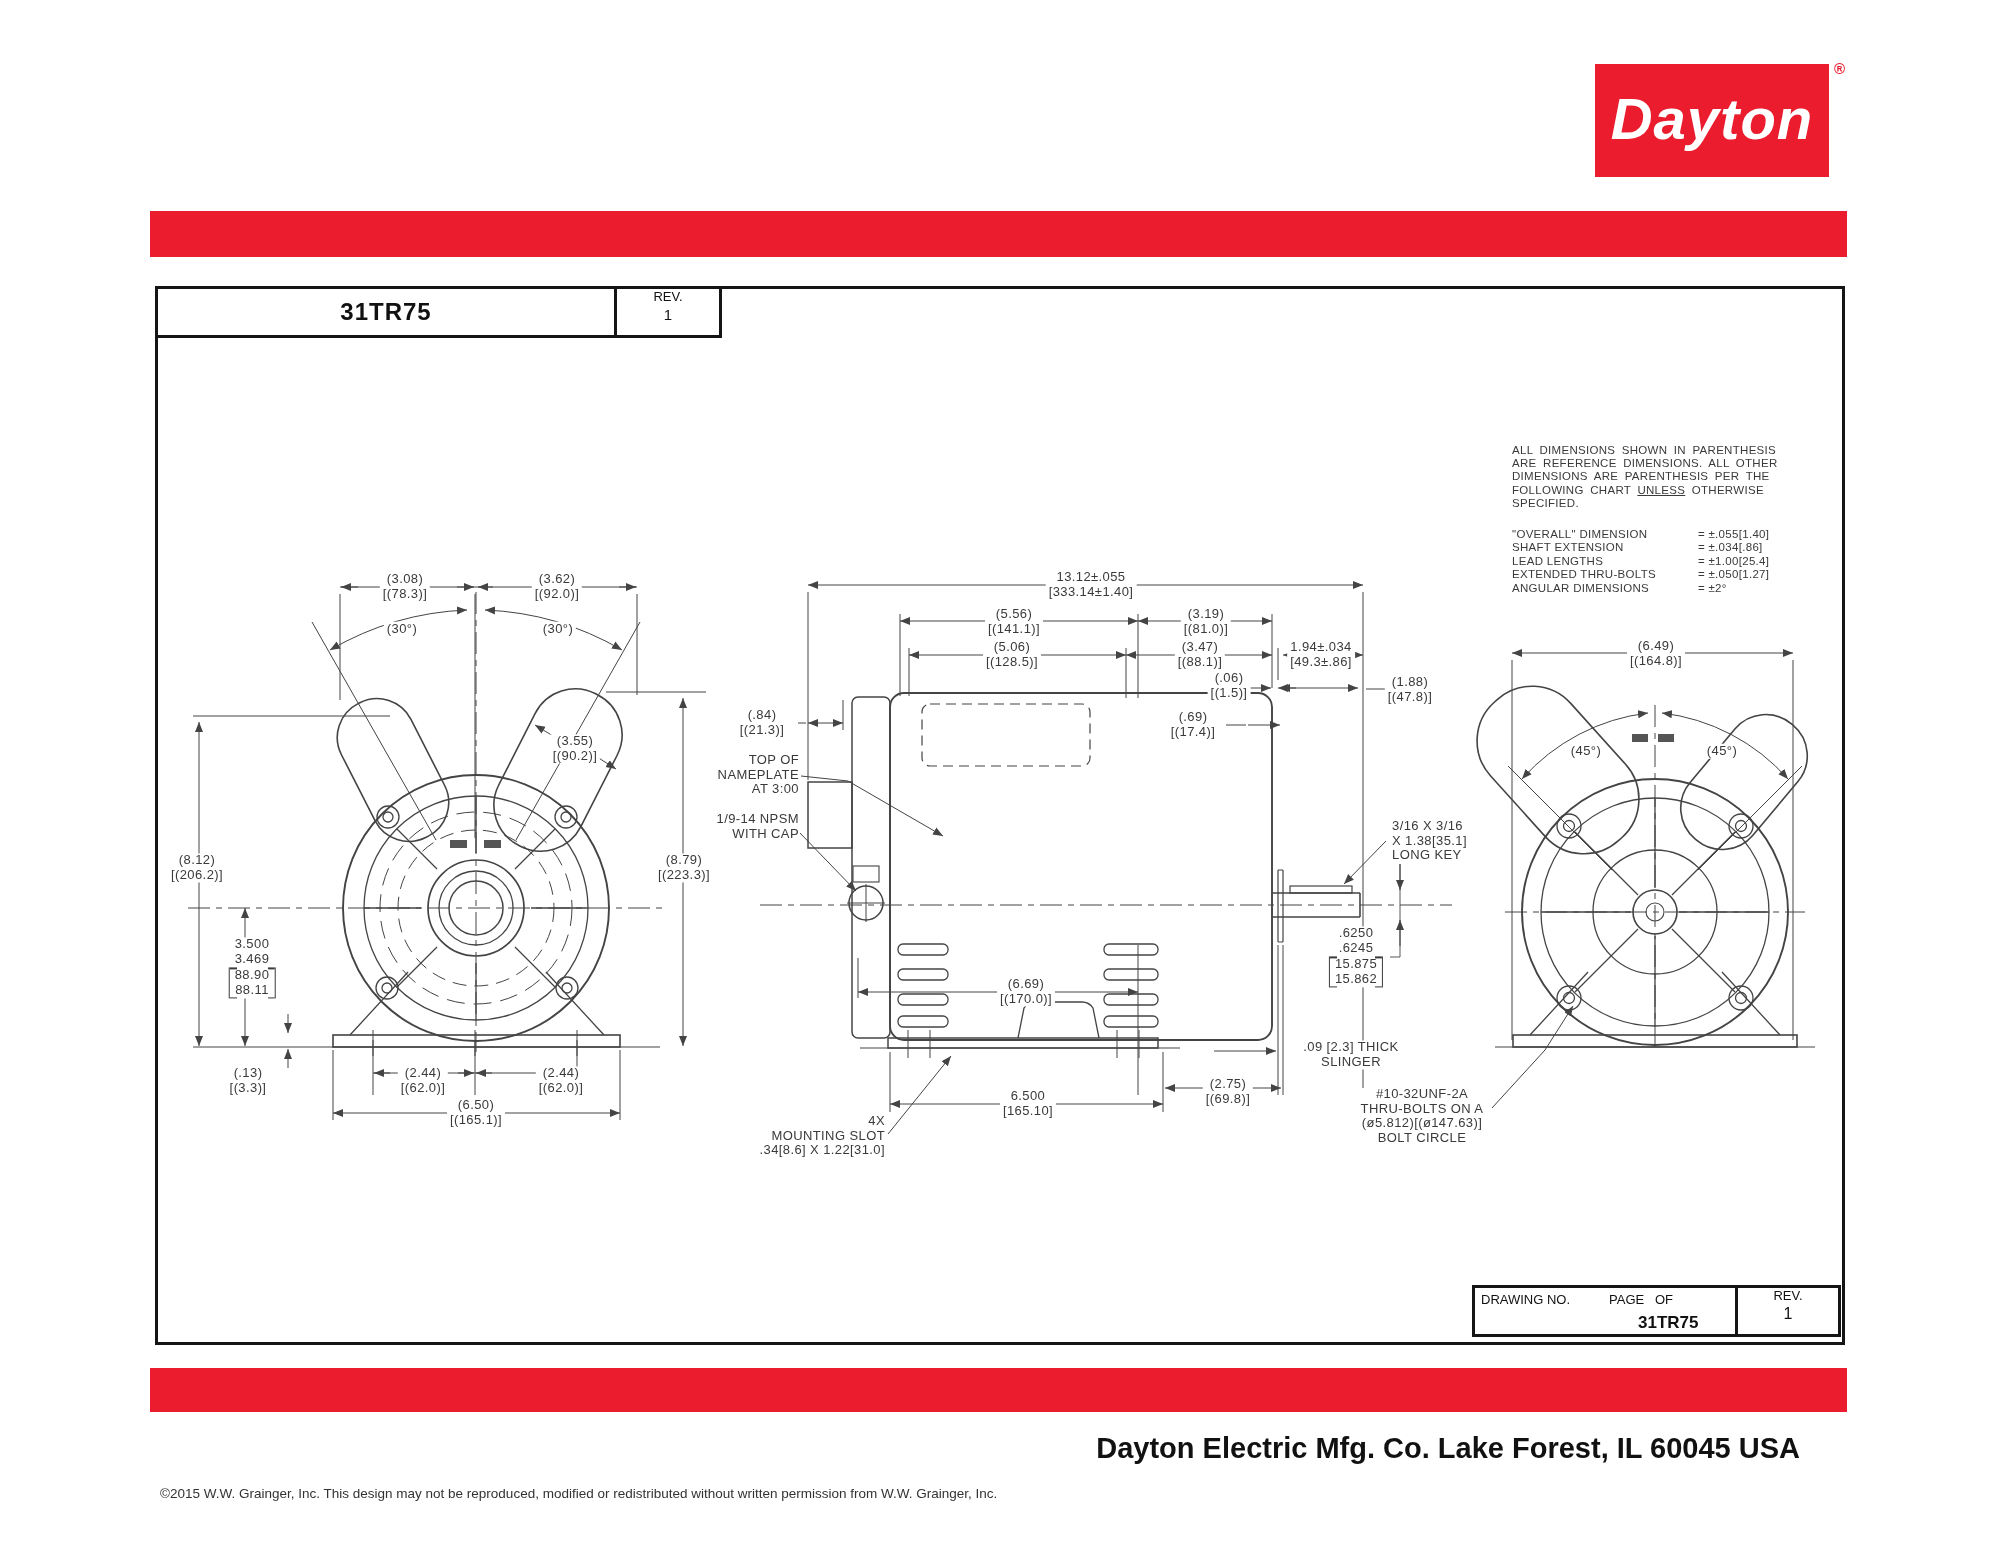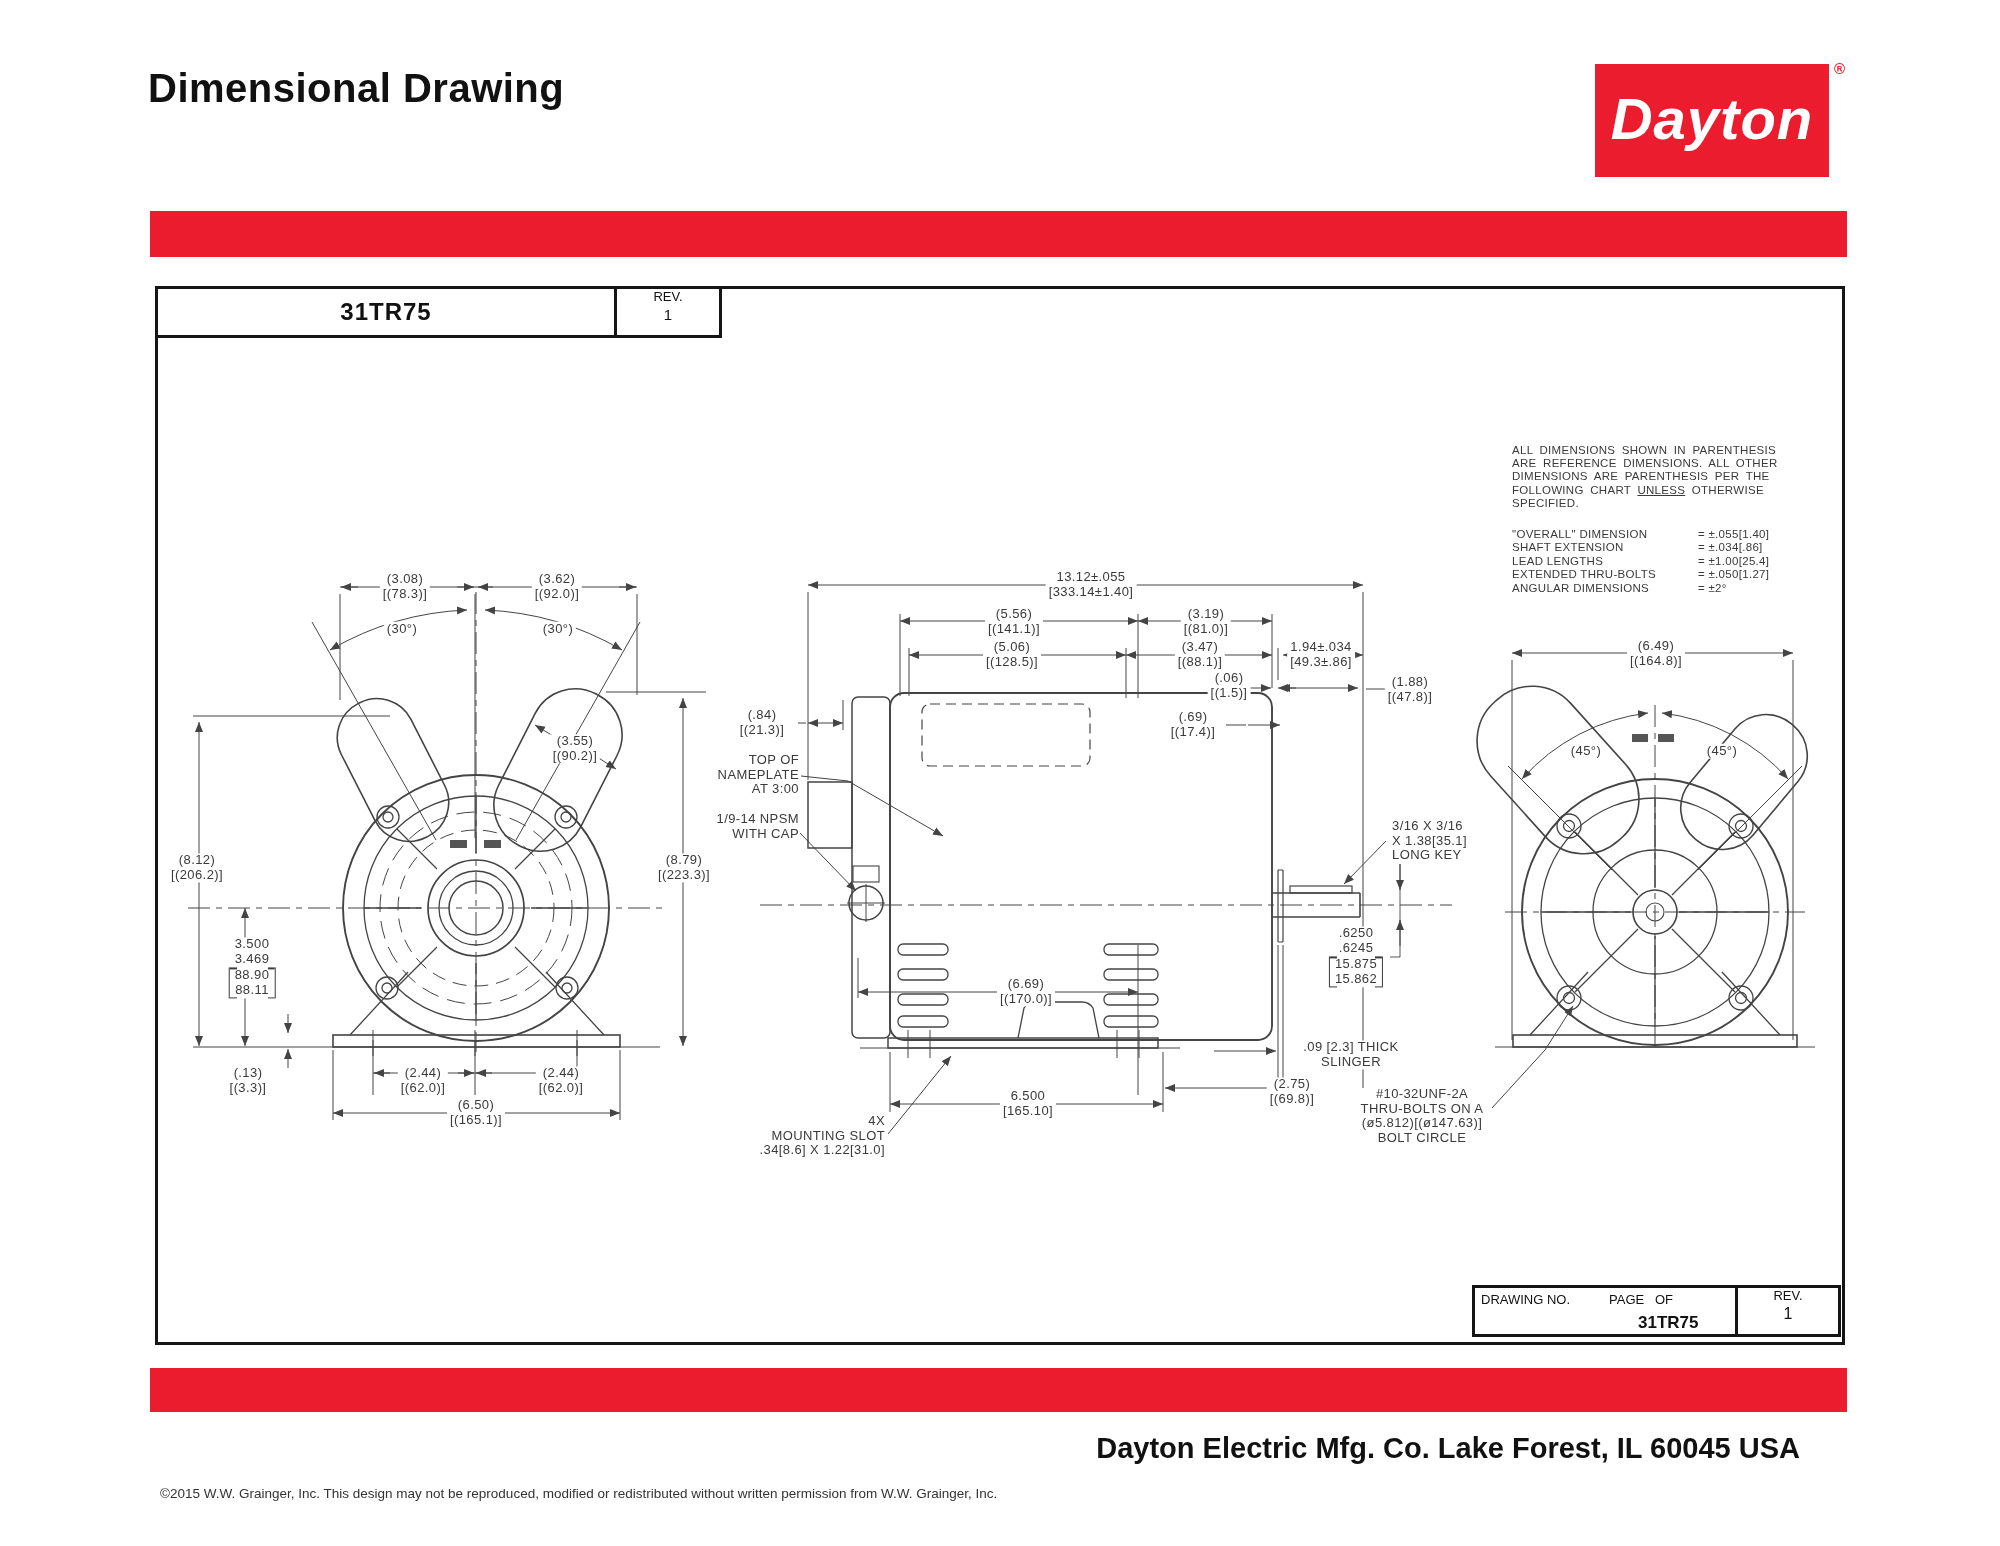--- a/index.html
+++ b/index.html
@@ -56,21 +56,20 @@
   .brk::before,.brk::after{content:"";position:absolute;left:0;right:0;height:1.6px;
        background:linear-gradient(to right,#3a3a3a 7px,transparent 7px,transparent calc(100% - 7px),#3a3a3a calc(100% - 7px));}
   .brk::before{top:0;} .brk::after{bottom:0;}
   svg.linework{position:absolute;left:0;top:0;}
 </style>
 </head>
 <body>
 
 <div id="page">
 
-  <div class="page-title">Dimensional Drawing</div>
   <div class="logo">
     <span class="word">Dayton</span>
     <span class="reg">®</span>
   </div>
   <div class="redbar top"></div>
 
   <div class="frame"></div>
   <div class="tb-cell tb-part">31TR75</div>
   <div class="tb-cell tb-rev">
     <div>REV.</div>
@@ -381,21 +380,21 @@
       <div>WITH CAP</div>
     </div>
   <div class="dim bg" style="left:1026px;top:992px">
       <div>(6.69)</div>
       <div>[(170.0)]</div>
     </div>
   <div class="dim bg" style="left:1028px;top:1104px">
       <div>6.500</div>
       <div>[165.10]</div>
     </div>
-  <div class="dim bg" style="left:1292px;top:1092px">
+  <div class="dim bg" style="left:1228px;top:1092px">
       <div>(2.75)</div>
       <div>[(69.8)]</div>
     </div>
   <div class="dim ralign" style="left:885px;top:1136px">
       <div>4X</div>
       <div>MOUNTING SLOT</div>
       <div>.34[8.6] X 1.22[31.0]</div>
     </div>
   <div class="dim bg" style="left:1351px;top:1055px">
       <div>.09 [2.3] THICK</div>

